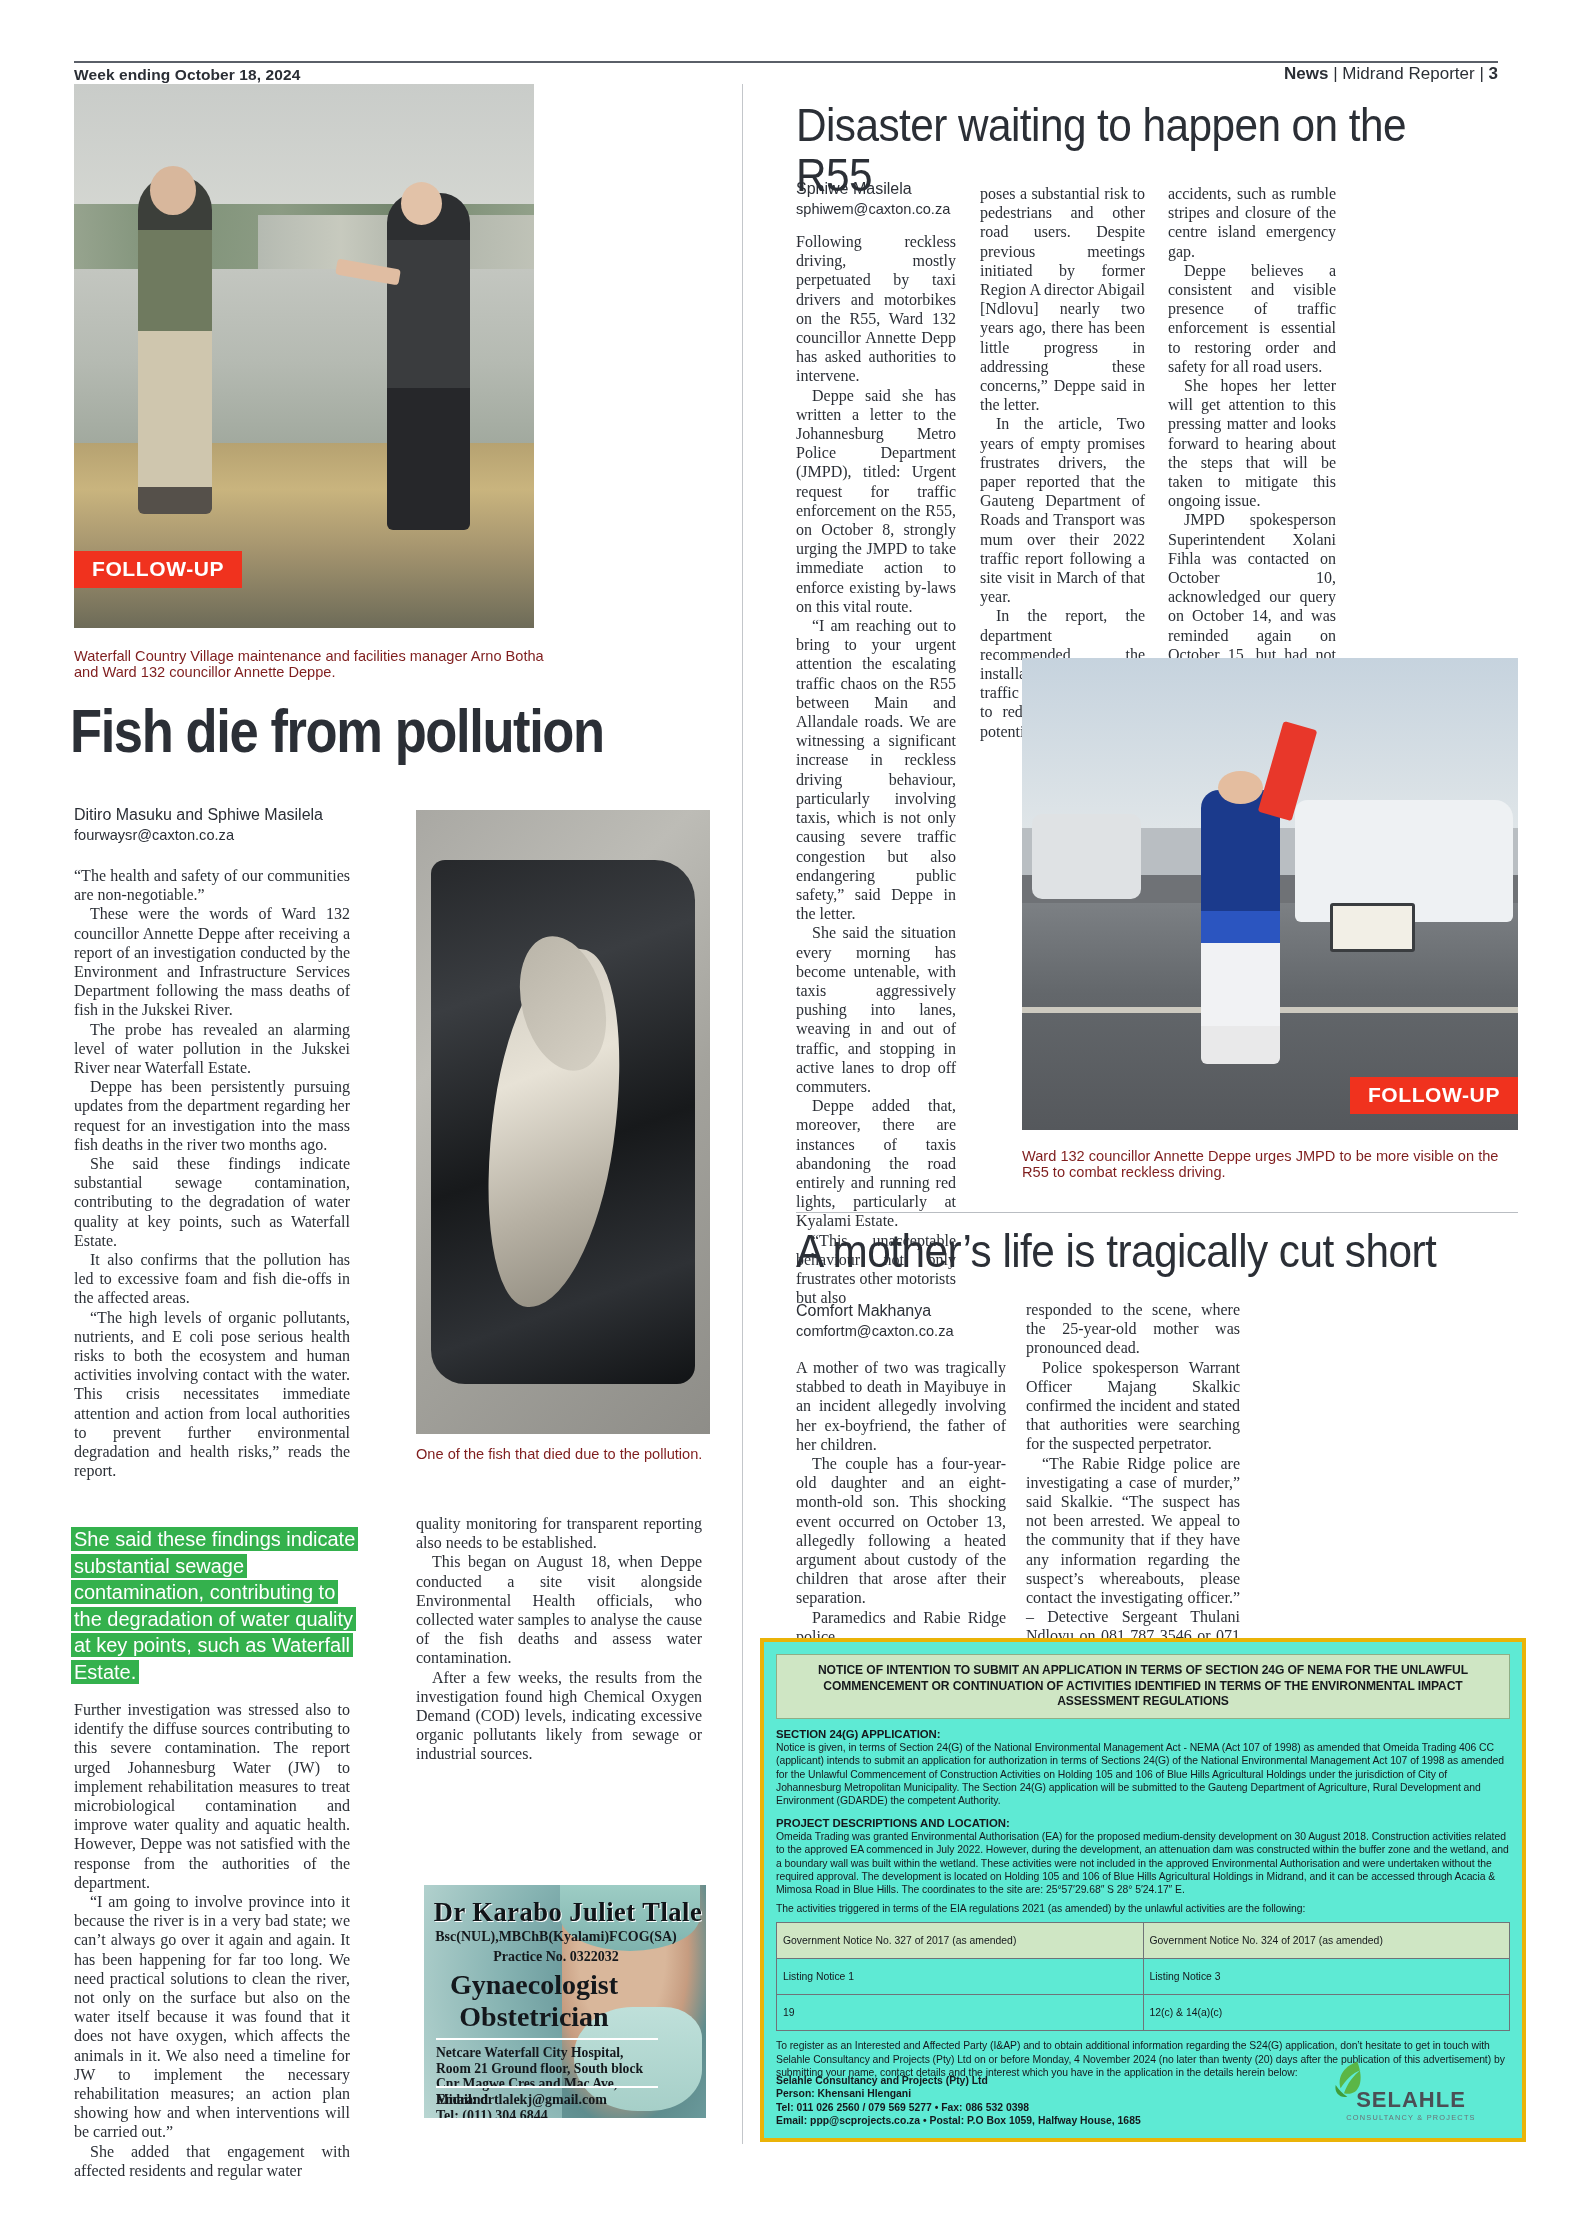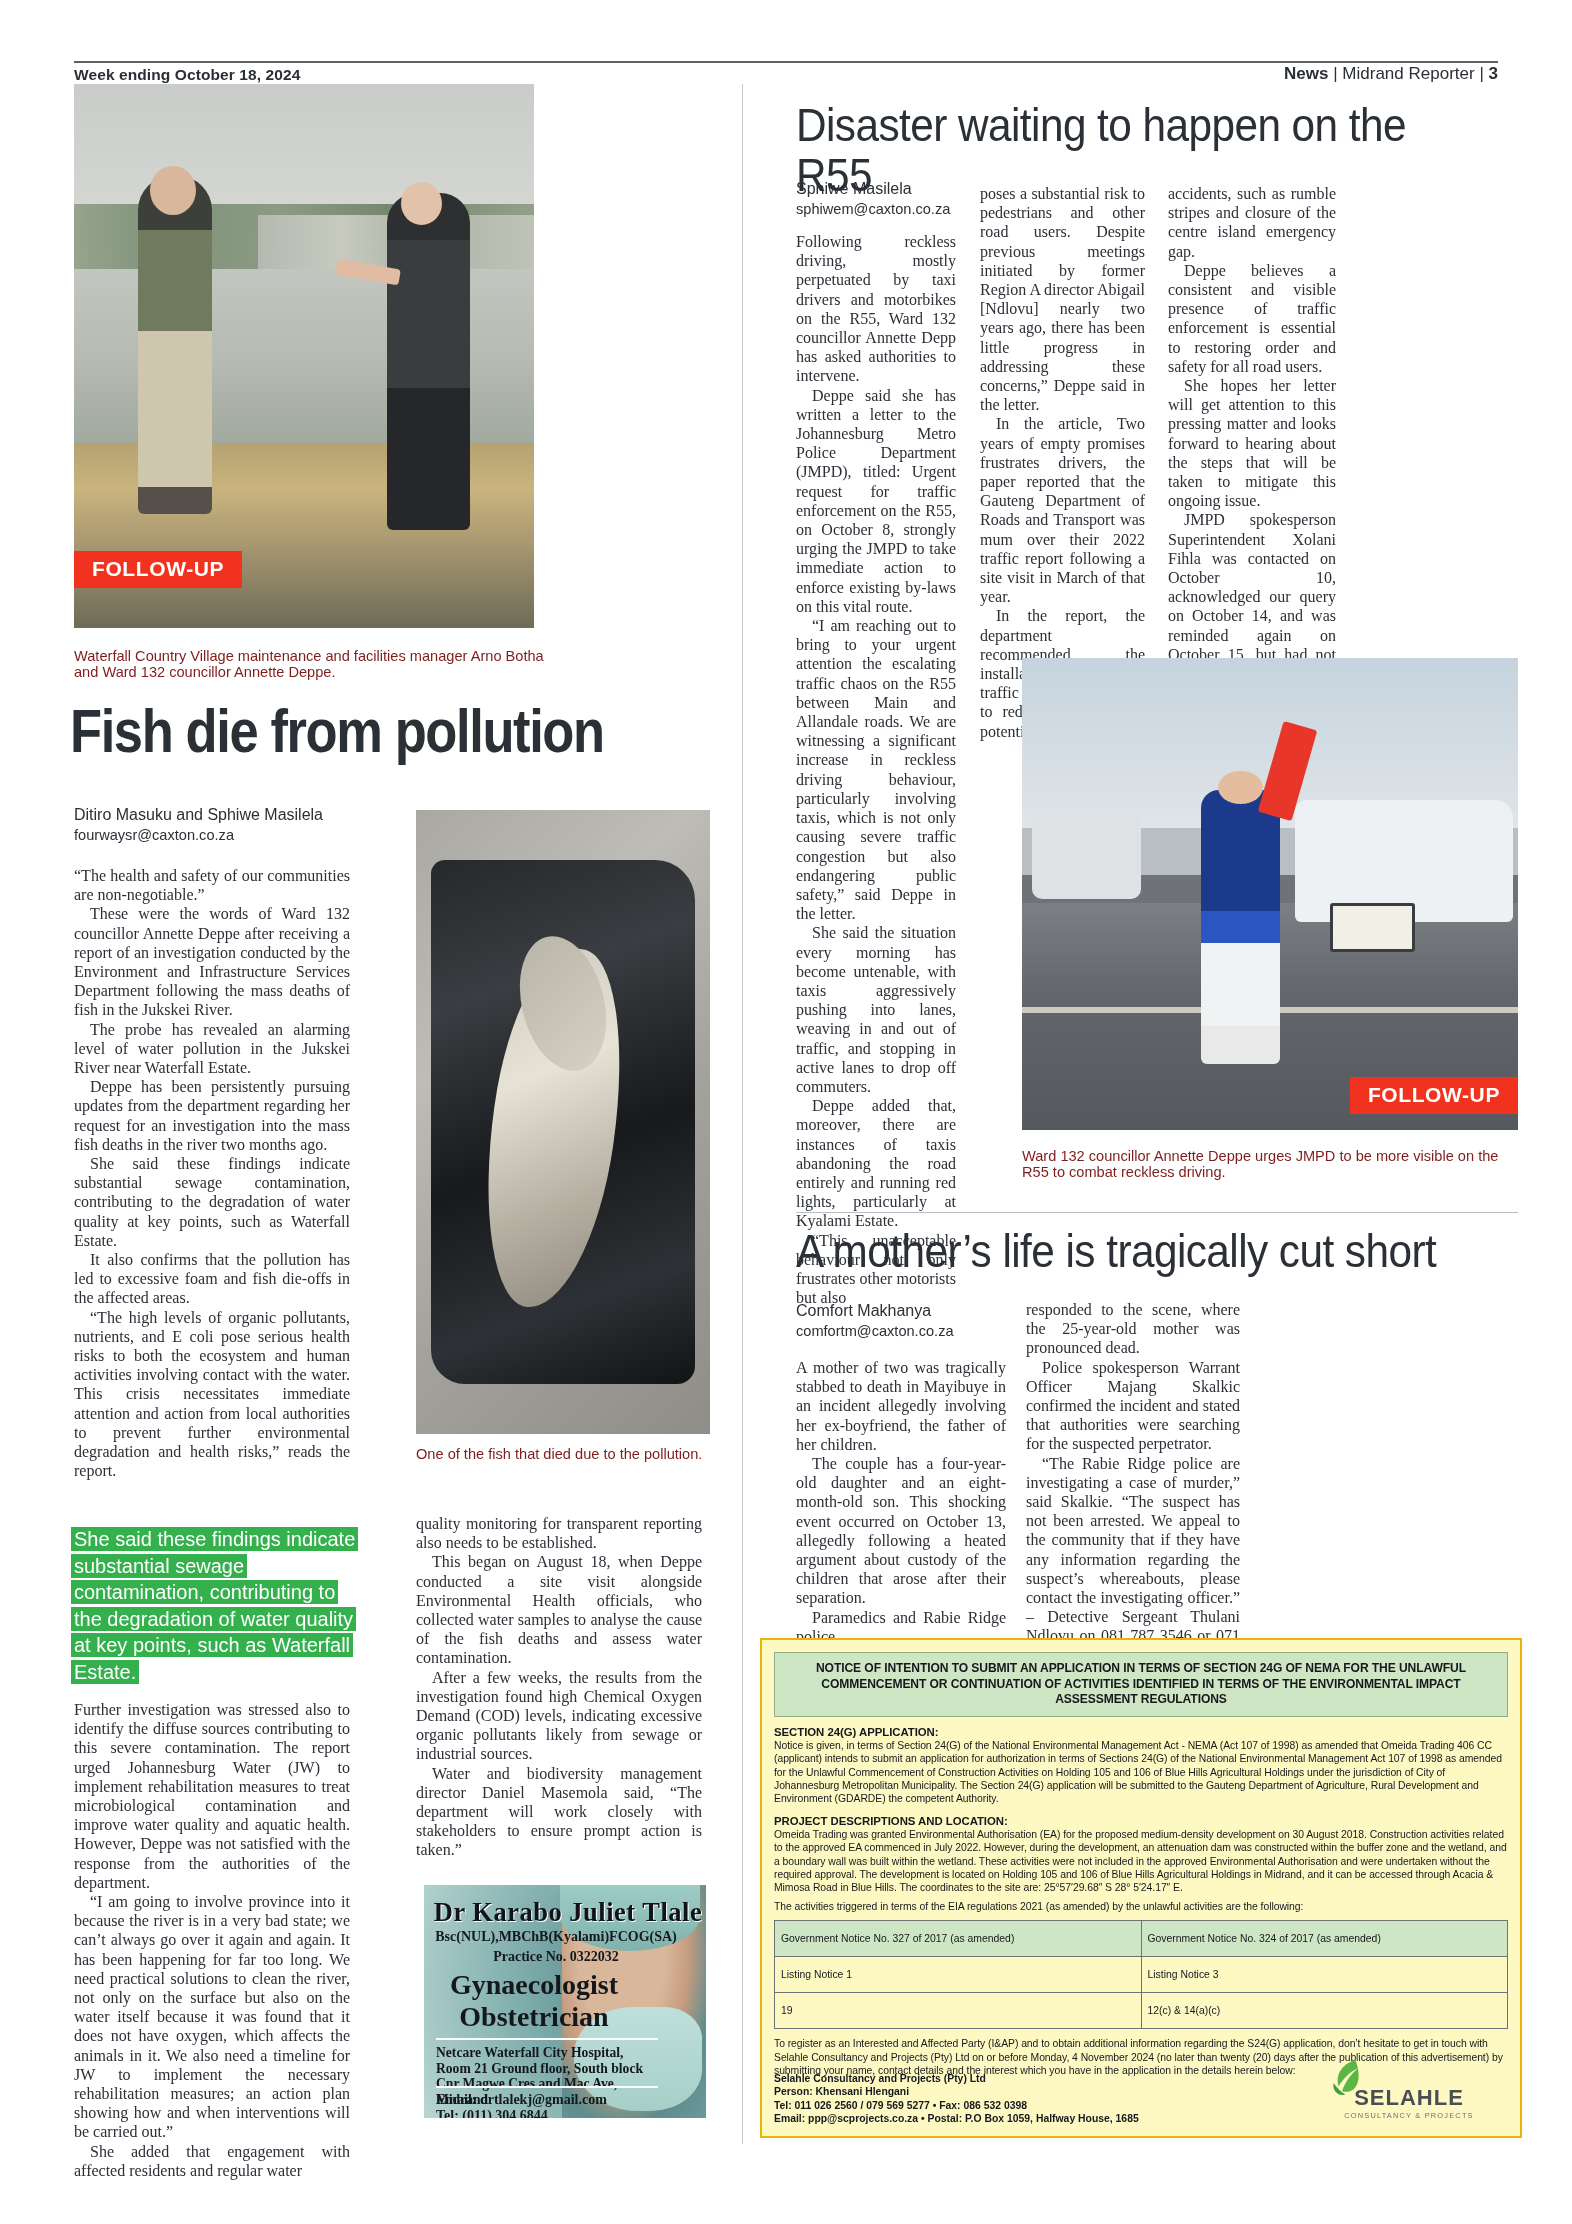--- a/index.html
+++ b/index.html
@@ -135,21 +135,21 @@
   .hrule2{position:absolute;left:796px;top:1212px;width:722px;height:1px;background:#b9bdc2;}
   .hl-mother{position:absolute;left:796px;top:1226px;width:740px;
     font-family:"Liberation Sans",sans-serif;font-weight:300;font-size:46px;line-height:50px;
     letter-spacing:-.6px;color:#2b2f36;transform:scaleX(.92);transform-origin:left top;}
   .byline3{position:absolute;left:796px;top:1300px;width:240px;}
   .momc1{position:absolute;left:796px;top:1358px;width:210px;}
   .momc2{position:absolute;left:1026px;top:1300px;width:214px;}
 
   
   .nema{position:absolute;left:760px;top:1638px;width:758px;height:496px;
-    border:2px solid #eab308;background:#fef9c3;
+    border:4px solid #eab308;background:#5eead4;
     font-family:"Liberation Sans",sans-serif;color:#15181c;}
   .nema-inner{position:absolute;left:12px;top:12px;right:12px;bottom:10px;}
   .nema-head{background:#cfe6c4;border:1px solid #8fae86;padding:8px 10px;text-align:center;
     font-weight:bold;font-size:12.1px;line-height:15.6px;letter-spacing:-.1px;}
   .nema h4{margin:9px 0 1px 0;font-size:11.4px;font-weight:bold;letter-spacing:-.05px;}
   .nema p{margin:0 0 5px 0;font-size:10.4px;line-height:13.4px;letter-spacing:-.05px;}
   .nema table{border-collapse:collapse;width:100%;margin:7px 0 8px 0;}
   .nema td{border:1px solid #6f7378;font-size:10.4px;padding:12px 6px;}
   .nema td.th{background:#cfe6c4;font-weight:normal;}
   .nema-foot{position:absolute;left:0;bottom:0;width:100%;}
@@ -219,21 +219,20 @@
     <div class="p2-ground"></div>
     <div class="p2-bag"></div>
     <div class="p2-fish"></div>
     <div class="p2-fish2"></div>
   </div>
   <div class="cap2 caption">One of the fish that died due to the pollution.</div>
   <div class="col-l2 body-col">
       <p class="noind">quality monitoring for transparent reporting also needs to be established.</p>
       <p>This began on August 18, when Deppe conducted a site visit alongside Environmental Health officials, who collected water samples to analyse the cause of the fish deaths and assess water contamination.</p>
       <p>After a few weeks, the results from the investigation found high Chemical Oxygen Demand (COD) levels, indicating excessive organic pollutants likely from sewage or industrial sources.</p>
-      <p>Water and biodiversity management director Daniel Masemola said, “The department will work closely with stakeholders to ensure prompt action is taken.”</p>
     </div>
 
   <div class="drad">
     <div class="face"></div>
     <div class="cap-hat"></div>
     <div class="mask"></div>
     <div class="t1">Dr Karabo Juliet Tlale</div>
     <div class="t2">Bsc(NUL),MBChB(Kyalami)FCOG(SA)</div>
     <div class="t3">Practice No. 0322032</div>
     <div class="t4">

